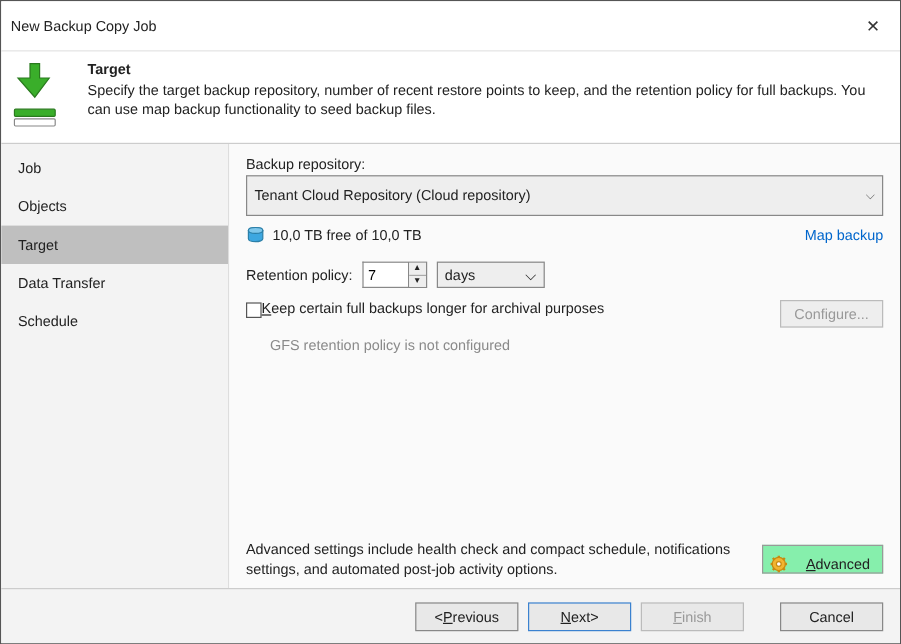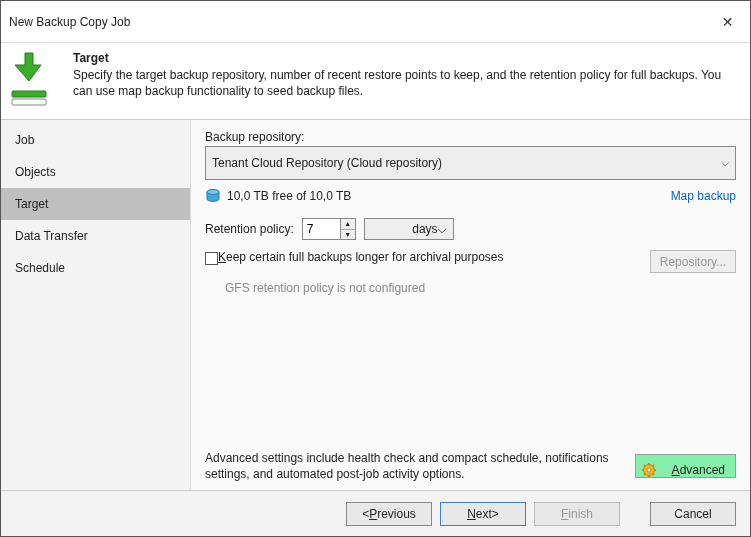--- a/index.html
+++ b/index.html
@@ -153,21 +153,21 @@
   }
   .spinner .spin-btns div:last-child { border-bottom:none; }
 
   .unit-combo {
     width:90px;
     height:22px;
     border:1px solid #888;
     background:#eee;
     display:flex;
     align-items:center;
-    justify-content:flex-end;
+    justify-content:space-between;
     padding:0 6px;
     font-size:12px;
   }
 
   .checkbox-row {
     display:flex;
     align-items:flex-start;
     gap:0;
   }
   .checkbox-row .box {
@@ -330,21 +330,21 @@
         <span class="chev">⌵</span>
       </div>
     </div>
 
     <div class="checkbox-line">
       <div class="checkbox-row">
         <div class="box"></div>
         <span class="cblabel"><span class="ul">K</span><span>eep certain full backups longer for archival purposes</span></span>
       </div>
       <div class="config-btn">
-        <span>Repository...</span>
+        <span>Configure...</span>
       </div>
     </div>
 
     <div class="gfs-note">GFS retention policy is not configured</div>
 
     <div class="bottom-note">
       <div class="txt">Advanced settings include health check and compact schedule, notifications settings, and automated post-job activity options.</div>
       <div class="adv-btn">
         <span class="gear-icon">
           <svg width="14" height="14" viewBox="0 0 14 14">

